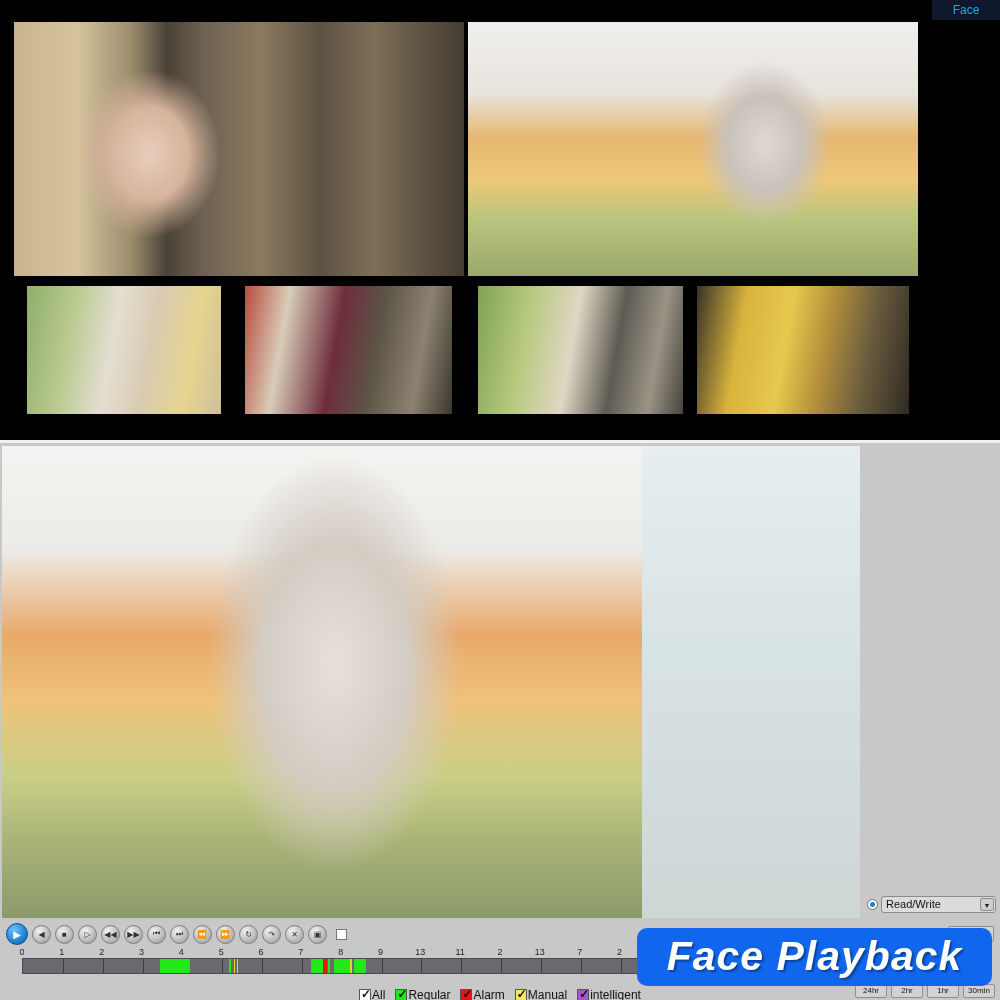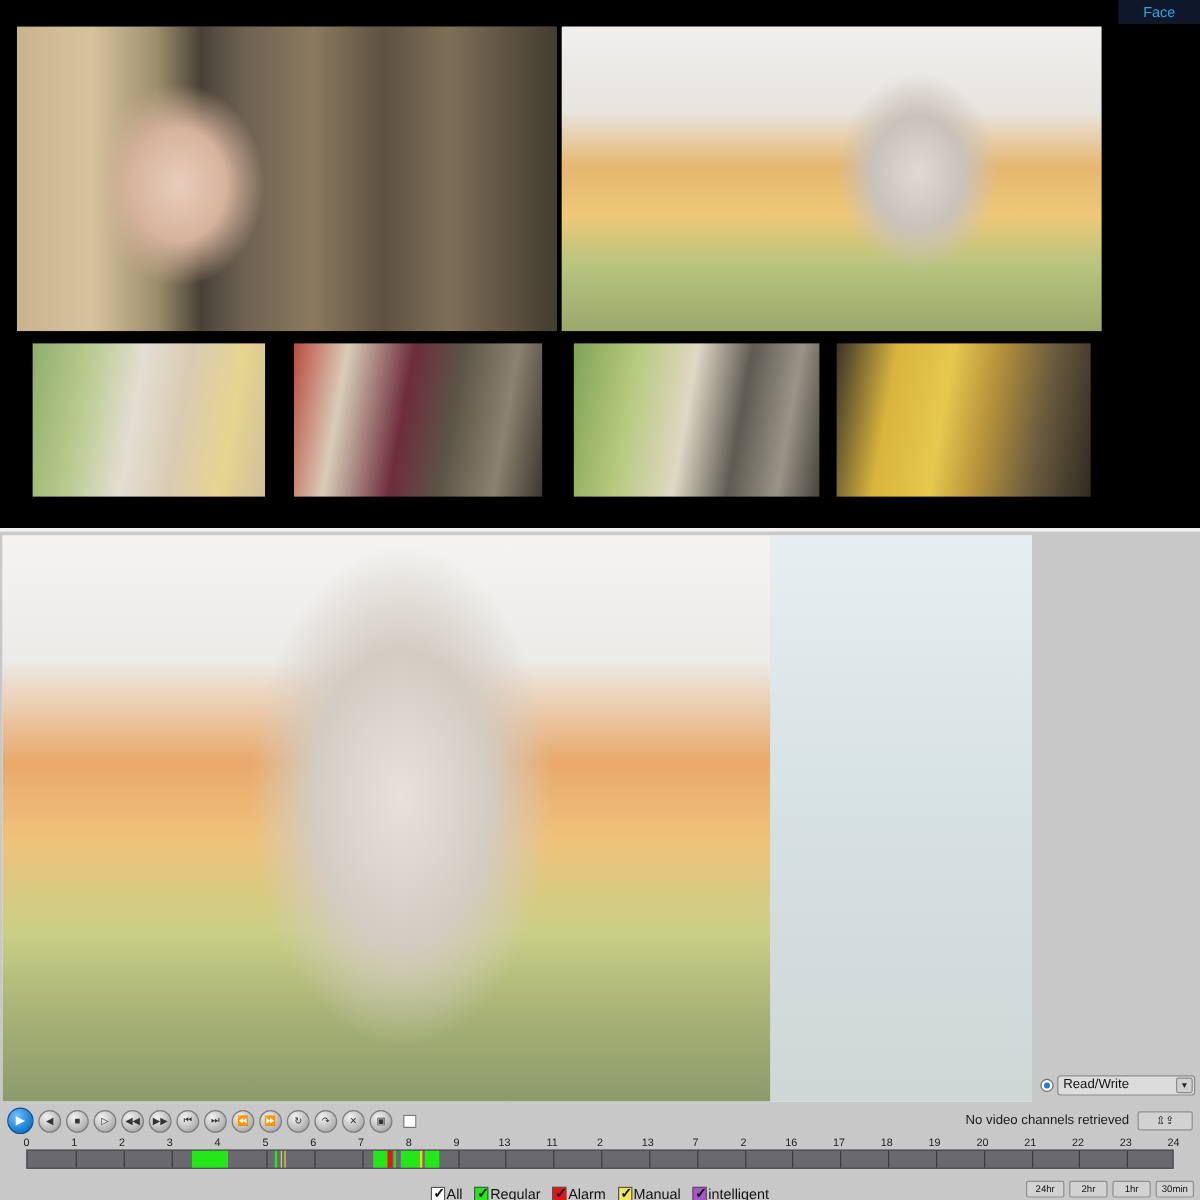--- a/index.html
+++ b/index.html
@@ -207,20 +207,21 @@
   </div>
 </div>
 
 <div id="playback-window">
 
   <div id="pb-video">
     <div class="ph ph-pbmain" style="position:absolute;left:0;top:0;width:640px;height:472px;"></div>
     <div class="ph ph-pb-right" style="position:absolute;left:640px;top:0;width:218px;height:472px;"></div>
   </div>
 
+  <div id="face-banner">Face Playback</div>
 
   <div id="pb-right">
 
     <div id="rw-row">
       <div class="radio-dot"></div>
       <div class="combo">
         <span>Read/Write</span>
         <span class="arrow">▼</span>
       </div>
     </div>

